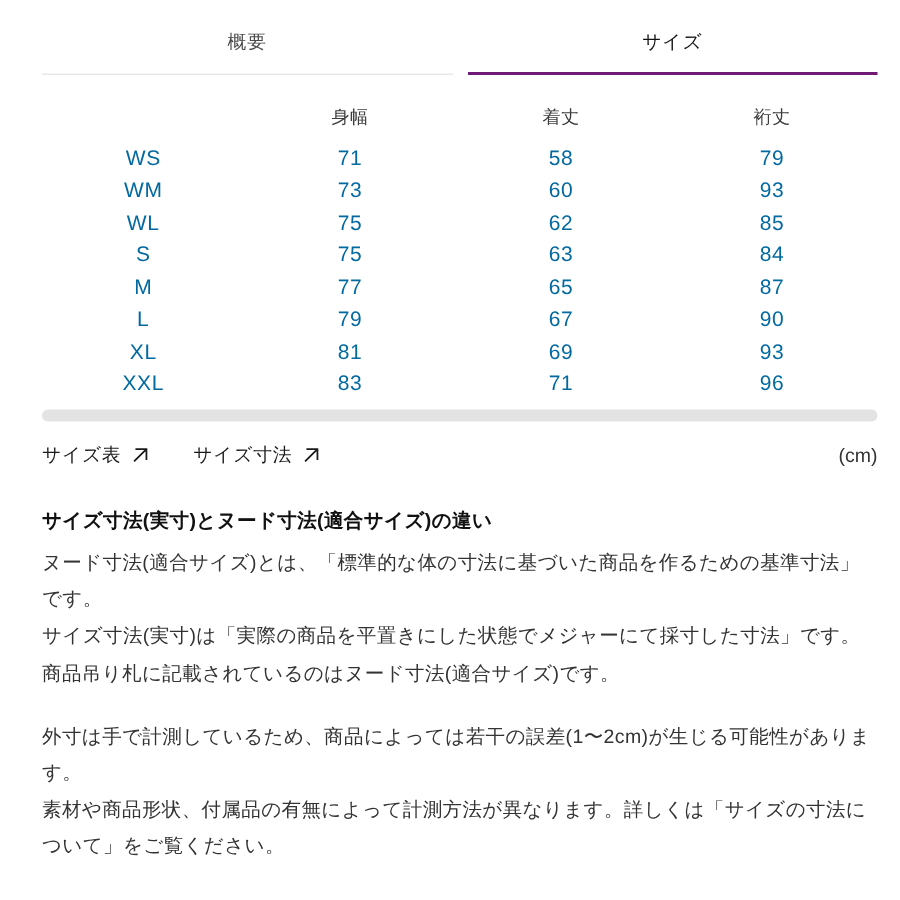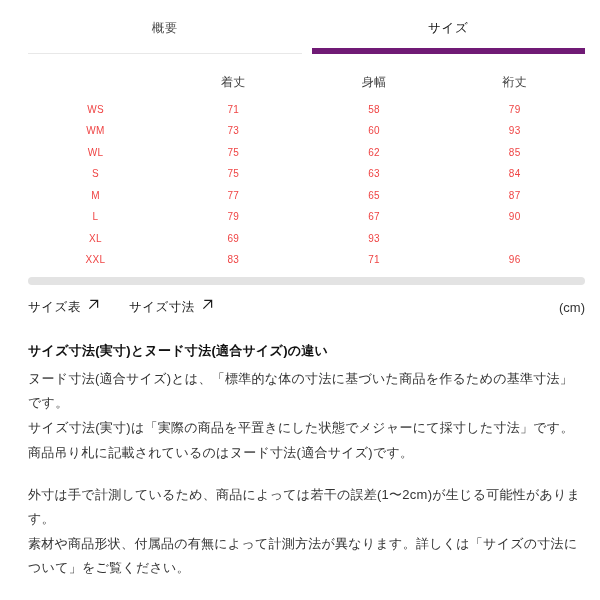--- a/index.html
+++ b/index.html
@@ -21,56 +21,56 @@
   .tab {
     flex: 1; text-align: center;
     font-size: 12.5px; color: #4a4a4a;
     padding-bottom: 12px;
     border-bottom: 1px solid #e8e8e8;
     cursor: pointer;
     letter-spacing: 0.05em;
   }
   .tab.active {
     color: #111;
-    border-bottom: 6px solid #701a75;
+    border-bottom: 2px solid #701a75;
     padding-bottom: 11px;
   }
 
   
   .size-table { margin-top: 18px; }
   .trow {
     display: grid;
     grid-template-columns: 135px 1fr 1fr 1fr;
   }
   .trow > div {
     text-align: center;
-    font-size: 10px;
+    font-size: 14px;
     height: 21.5px; line-height: 21.5px;
-    color: #ef4444;
+    color: #0369a1;
     letter-spacing: 0.03em;
   }
   .trow.thead { margin-bottom: 5px; }
   .trow.thead > div { font-size: 12px; color: #3c3c3c; }
 
   
   .table-scrollbar {
     margin-top: 6px;
     height: 8px;
     background: #e3e3e3;
     border-radius: 4px;
   }
 
   
   .links-row {
     margin-top: 14px;
     display: flex; align-items: center; gap: 30px;
     font-size: 12.5px; color: #1a1a1a;
   }
   .ext-link {
-    display: inline-flex; align-items: flex-start; gap: 7px;
+    display: inline-flex; align-items: center; gap: 7px;
     cursor: pointer; text-decoration: none; color: #1a1a1a;
     letter-spacing: 0.04em;
   }
   .ext-link svg { display: block; }
   .unit-label { margin-left: auto; font-size: 13px; color: #333; }
 
   
   .sections { margin-top: 25px; }
   .section + .section { margin-top: 18px; }
   .section h3 {
@@ -92,22 +92,22 @@
 <div class="page">
 
   <div class="tabs">
     <div class="tab">概要</div>
     <div class="tab active">サイズ</div>
   </div>
 
   <div class="size-table">
     <div class="trow thead">
       <div></div>
+      <div>身幅</div>
       <div>着丈</div>
-      <div>身幅</div>
       <div>裄丈</div>
     </div>
     <div>
         <div class="trow">
           <div>WS</div>
           <div>71</div>
           <div>58</div>
           <div>79</div>
         </div>
         <div class="trow">
@@ -135,20 +135,21 @@
           <div>87</div>
         </div>
         <div class="trow">
           <div>L</div>
           <div>79</div>
           <div>67</div>
           <div>90</div>
         </div>
         <div class="trow">
           <div>XL</div>
+          <div>81</div>
           <div>69</div>
           <div>93</div>
         </div>
         <div class="trow">
           <div>XXL</div>
           <div>83</div>
           <div>71</div>
           <div>96</div>
         </div>
       </div>

